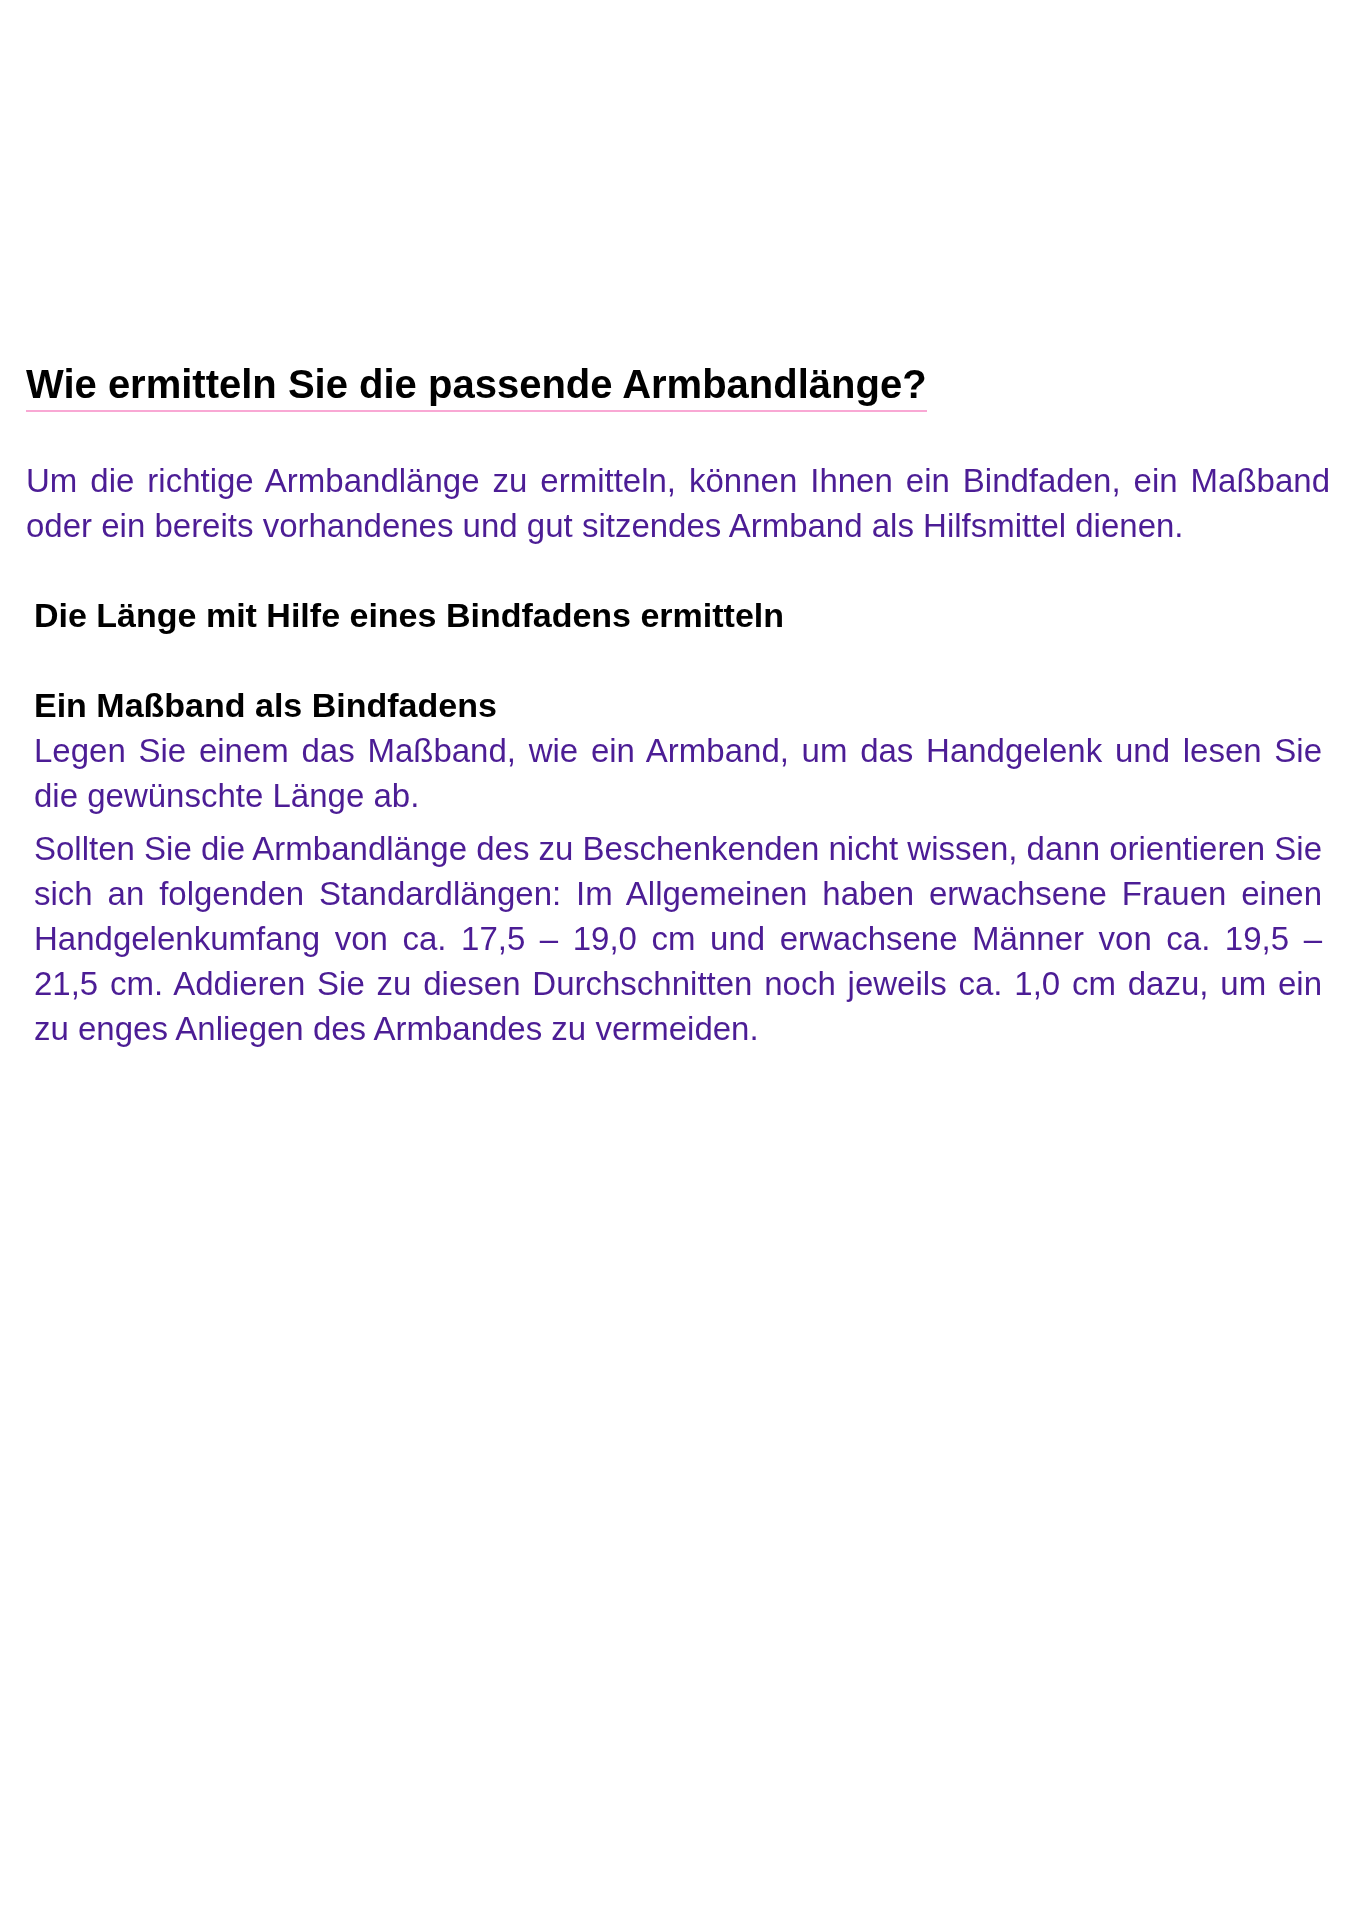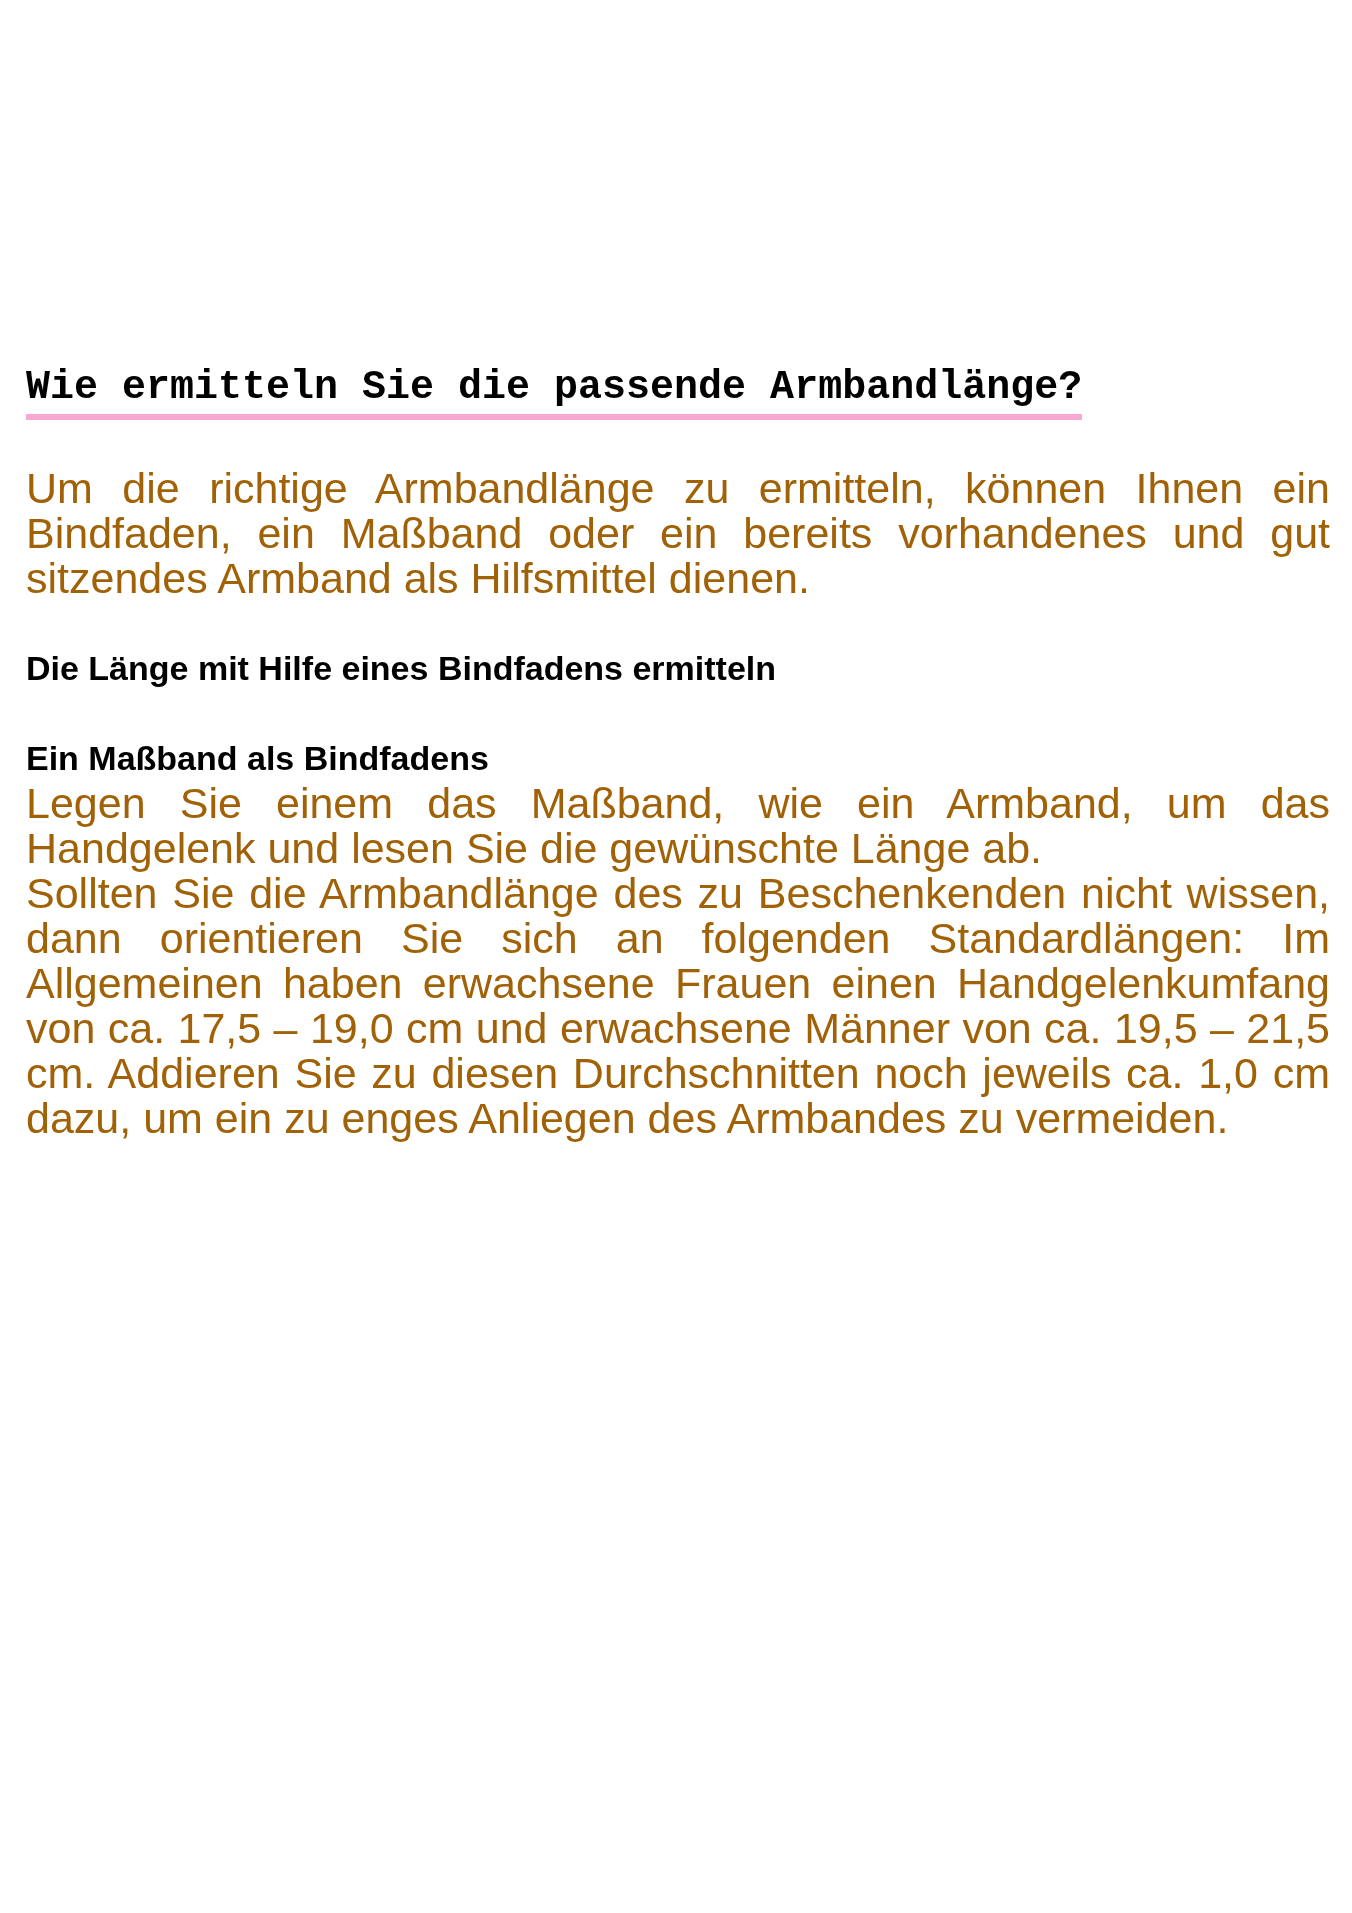--- a/index.html
+++ b/index.html
@@ -26,41 +26,40 @@
   h1.doc-title {
     font-size: 40px;
     font-weight: bold;
     line-height: 1.1;
     margin: 0 0 46px 0;
     letter-spacing: 0px;
     color: #000000;
   }
   h1.doc-title .underlined {
     display: inline-block;
-    border-bottom: 6px solid #f9a8d4;
+    border-bottom: 2px solid #f9a8d4;
     padding-bottom: 4px;
-    font-family: Liberation Mono, monospace;
   }
   p.body-text {
-    font-size: 43px;
+    font-size: 33px;
     line-height: 45px;
     margin: 0;
     text-align: justify;
     text-justify: inter-word;
-    color: #a16207;
+    color: #4c1d95;
   }
   h2.section-heading {
     font-size: 34px;
     line-height: 45px;
     font-weight: bold;
     margin: 45px 0 0 0;
     color: #000000;
   }
   section {
-    margin: 0;
+    margin: 8px;
     padding: 0;
   }
 </style>
 </head>
 <body>
 
 <div class="page">
   <div class="content">
 
     <h1 class="doc-title"><span class="underlined">Wie ermitteln Sie die passende Armbandlänge?</span></h1>

